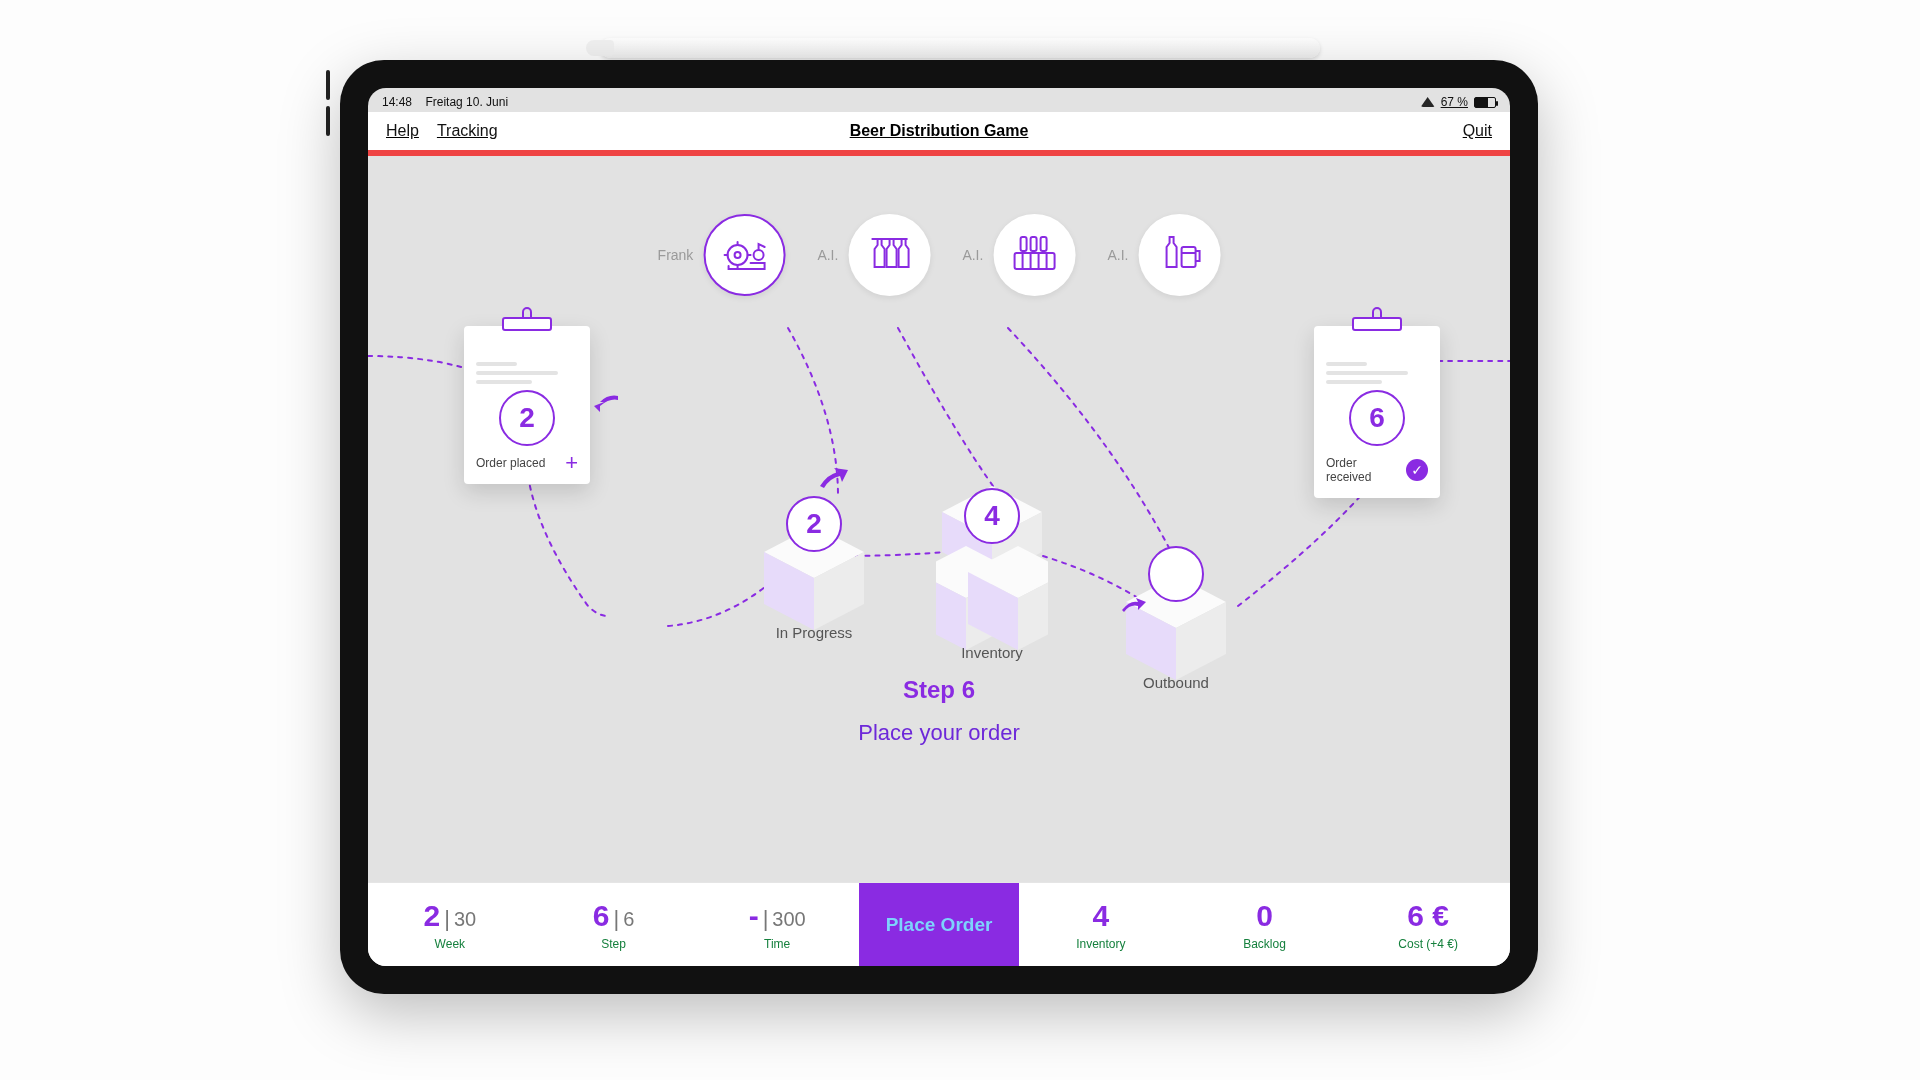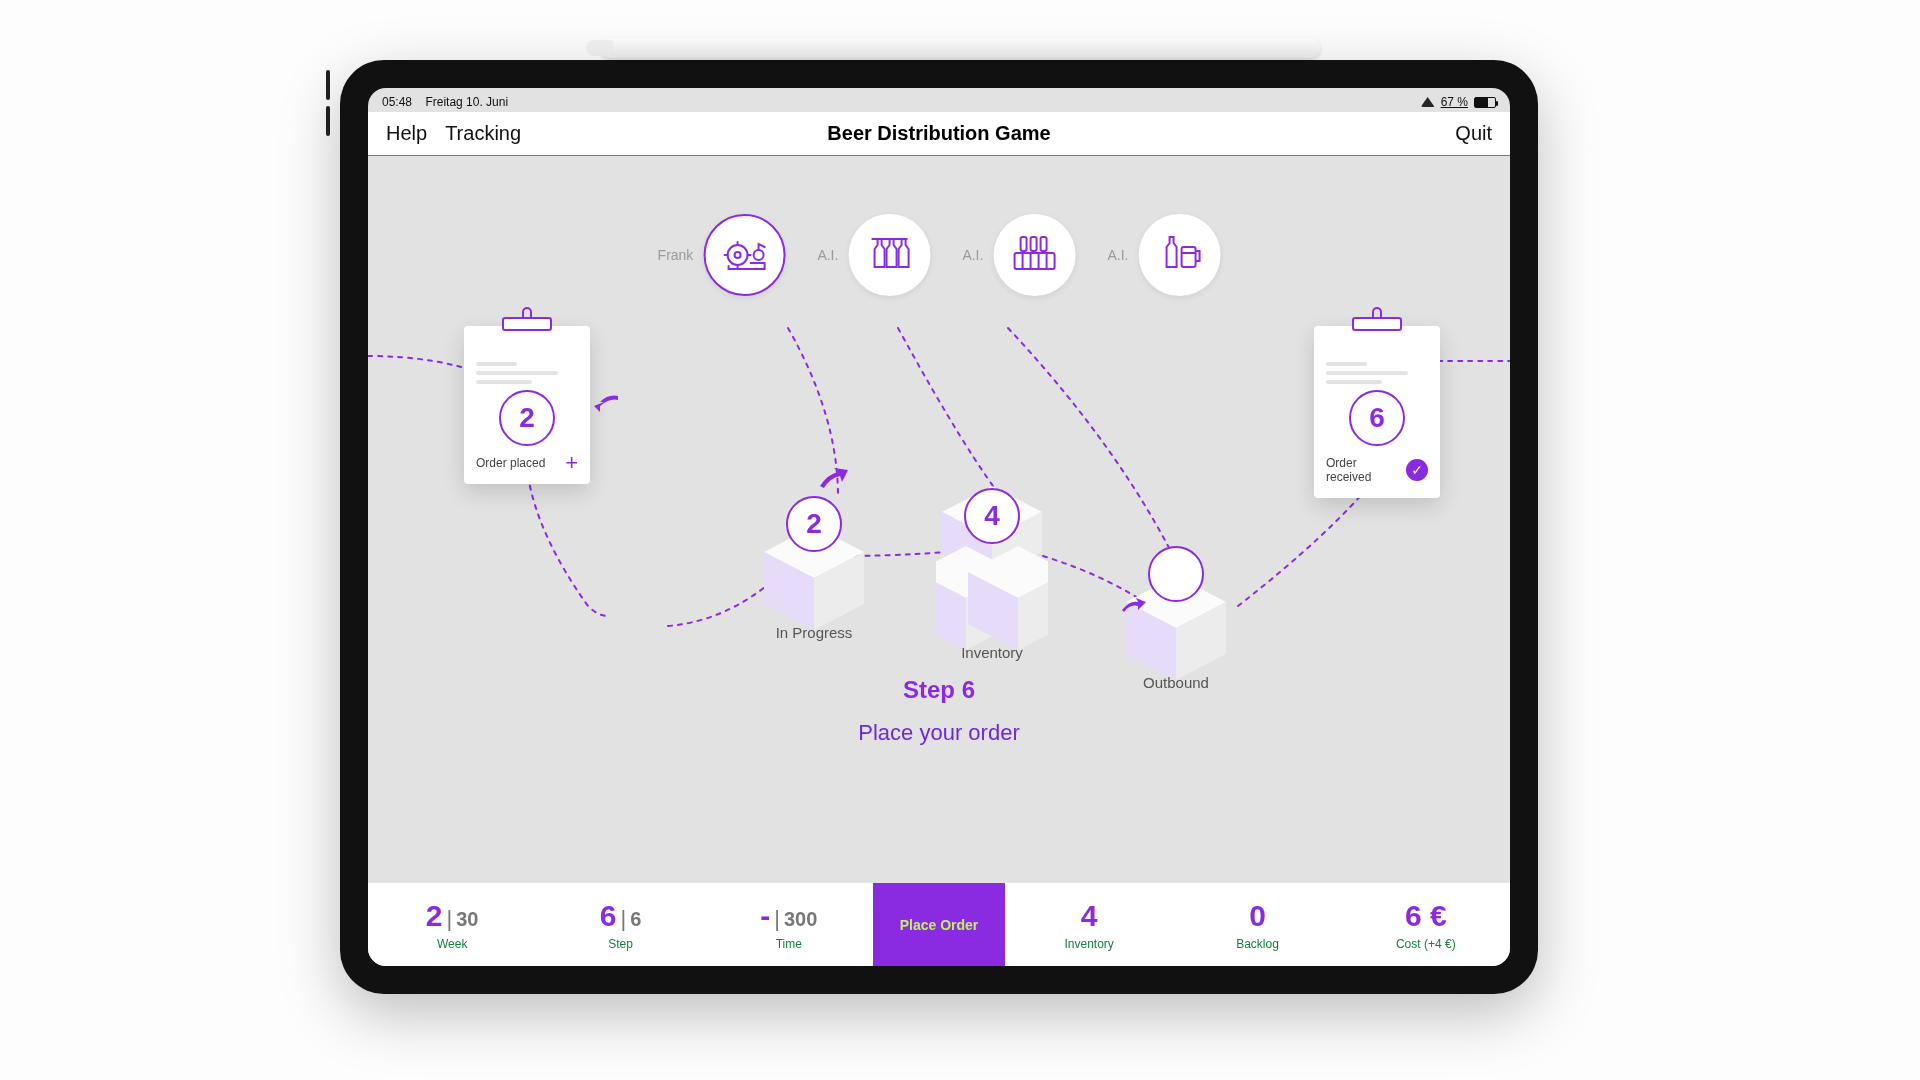--- a/index.html
+++ b/index.html
@@ -13,21 +13,21 @@
   .ipad { position:absolute; left:340px; top:60px; width:1198px; height:934px; background:#111; border-radius:44px; padding:28px; box-shadow:0 20px 60px rgba(0,0,0,.25); }
   .screen { position:relative; width:100%; height:100%; background:#e2e2e2; border-radius:18px; overflow:hidden; }
   
   .status { position:absolute; top:0; left:0; right:0; height:24px; padding:4px 14px 0; font-size:12px; color:#111; display:flex; justify-content:space-between; align-items:center; }
   .status .right{display:flex;align-items:center;gap:6px;text-decoration:underline;}
   .wifi-icon{width:14px;height:10px;background:conic-gradient(#111 0 0);clip-path:polygon(50% 0,100% 100%,0 100%);opacity:.9;border-radius:2px;}
   .batt{width:22px;height:11px;border:1px solid #111;border-radius:2px;position:relative;}
   .batt:after{content:"";position:absolute;right:-3px;top:3px;width:2px;height:5px;background:#111;border-radius:1px;}
   .batt i{display:block;height:100%;width:67%;background:#111;}
   
-  .navbar{position:absolute;top:24px;left:0;right:0;height:44px;background:#fff;border-bottom:1px solid #ef4444;display:flex;align-items:center;padding:0 18px;font-size:20px;}
+  .navbar{position:absolute;top:24px;left:0;right:0;height:44px;background:#fff;border-bottom:6px solid #ef4444;display:flex;align-items:center;padding:0 18px;font-size:16px;text-decoration:underline;}
   .nav-left{display:flex;gap:18px;flex:1;}
   .nav-left a{color:#111;text-decoration:none;}
   .nav-title{flex:1;text-align:center;font-weight:600;}
   .nav-right{flex:1;text-align:right;}
   .nav-right a{color:#111;text-decoration:none;}
   
   .play{position:absolute;top:68px;left:0;right:0;bottom:84px;}
   
   .roles{position:absolute;top:58px;left:50%;transform:translateX(-50%);display:flex;gap:32px;}
   .role{display:flex;flex-direction:row;align-items:center;gap:10px;}
@@ -61,38 +61,38 @@
   .step-title{position:absolute;left:50%;transform:translateX(-50%);top:520px;text-align:center;}
   .step-title h2{color:#8a2be2;font-size:24px;font-weight:700;margin-bottom:16px;}
   .step-title p{color:#6d28d9;font-size:22px;}
   
   .connectors{position:absolute;inset:0;pointer-events:none;}
   
   .bottombar{position:absolute;left:0;right:0;bottom:0;height:84px;background:#fff;border-top:1px solid #e5e5e5;display:flex;align-items:stretch;}
   .metric{flex:1;display:flex;flex-direction:column;align-items:center;justify-content:center;gap:4px;}
   .metric .val{font-size:30px;font-weight:700;color:#8a2be2;display:flex;align-items:baseline;gap:4px;}
   .metric .val .sep{color:#777;font-weight:400;font-size:22px;}
-  .metric .val .max{color:#777;font-weight:700;font-size:20px;}
+  .metric .val .max{color:#777;font-weight:400;font-size:20px;}
   .metric .lab{font-size:12px;color:#15803d;}
-  .place-btn{width:132px;background:#8a2be2;color:#bef264;display:flex;align-items:center;justify-content:center;font-size:14px;font-weight:600;cursor:pointer;}
+  .place-btn{width:160px;background:#8a2be2;color:#7dd3fc;display:flex;align-items:center;justify-content:center;font-size:19px;font-weight:600;cursor:pointer;}
 </style>
 </head>
 <body>
 
 <div class="stage">
   <div class="pencil"></div>
   <div class="volbtn vb1"></div>
   <div class="volbtn vb2"></div>
 
   <div class="ipad">
     <div class="screen">
 
       <div class="status">
         <div>
-          <span>05:48</span>
+          <span>14:48</span>
           &nbsp;&nbsp;
           <span>Freitag 10. Juni</span>
         </div>
         <div class="right">
           <span class="wifi-icon"></span>
           <span>67 %</span>
           <span class="batt">
               <i></i>
             </span>
         </div>

